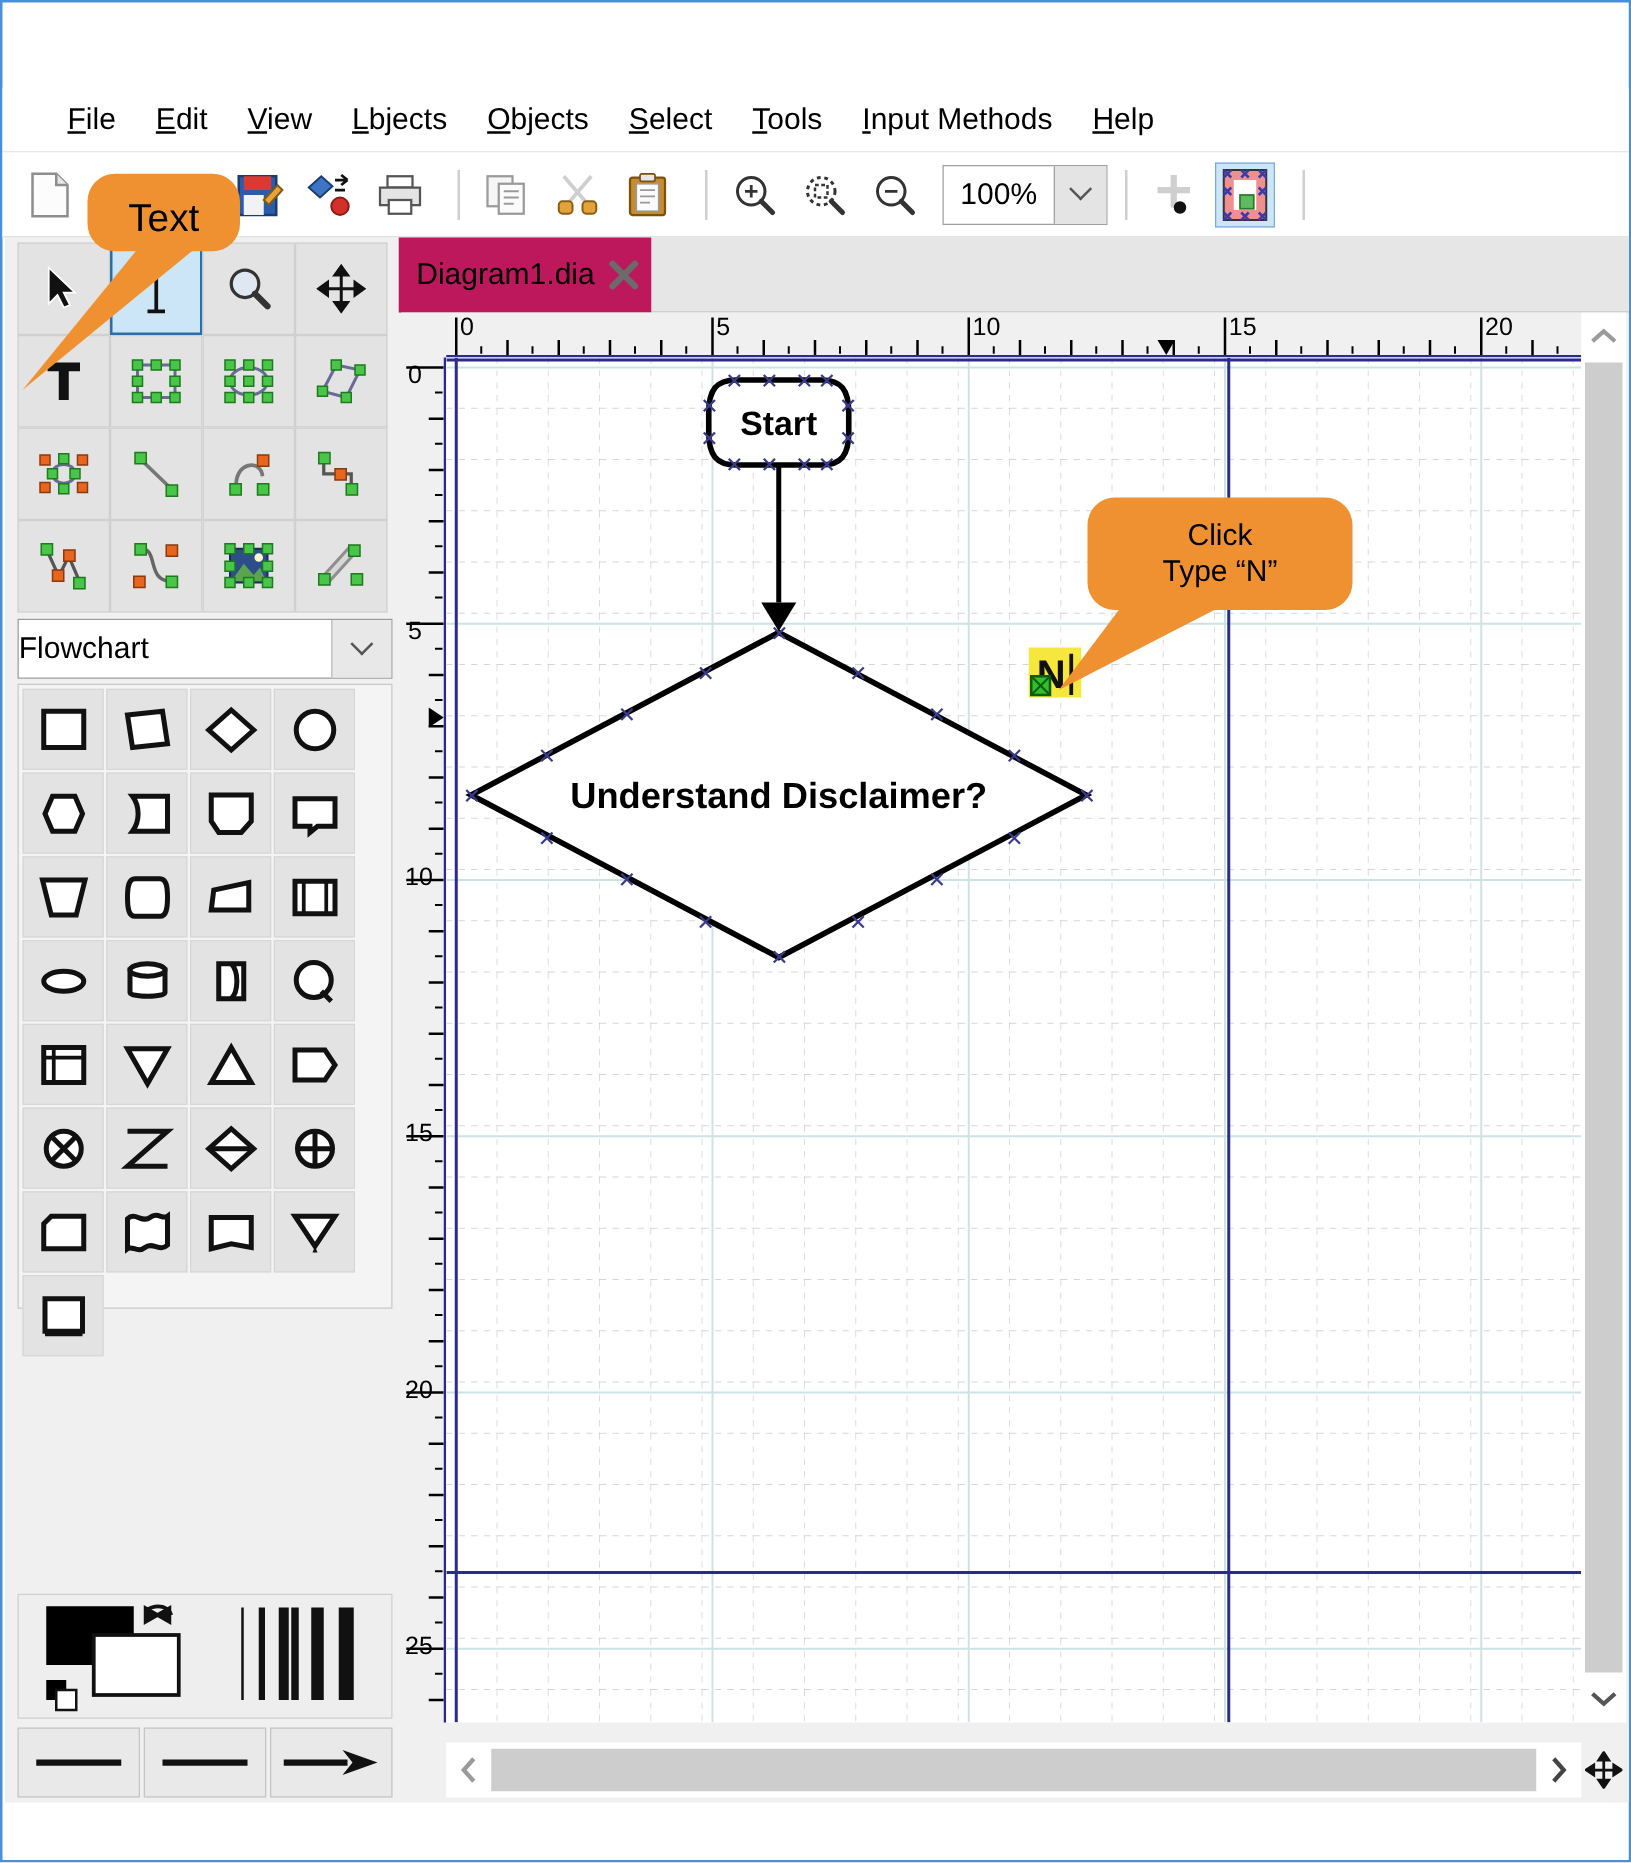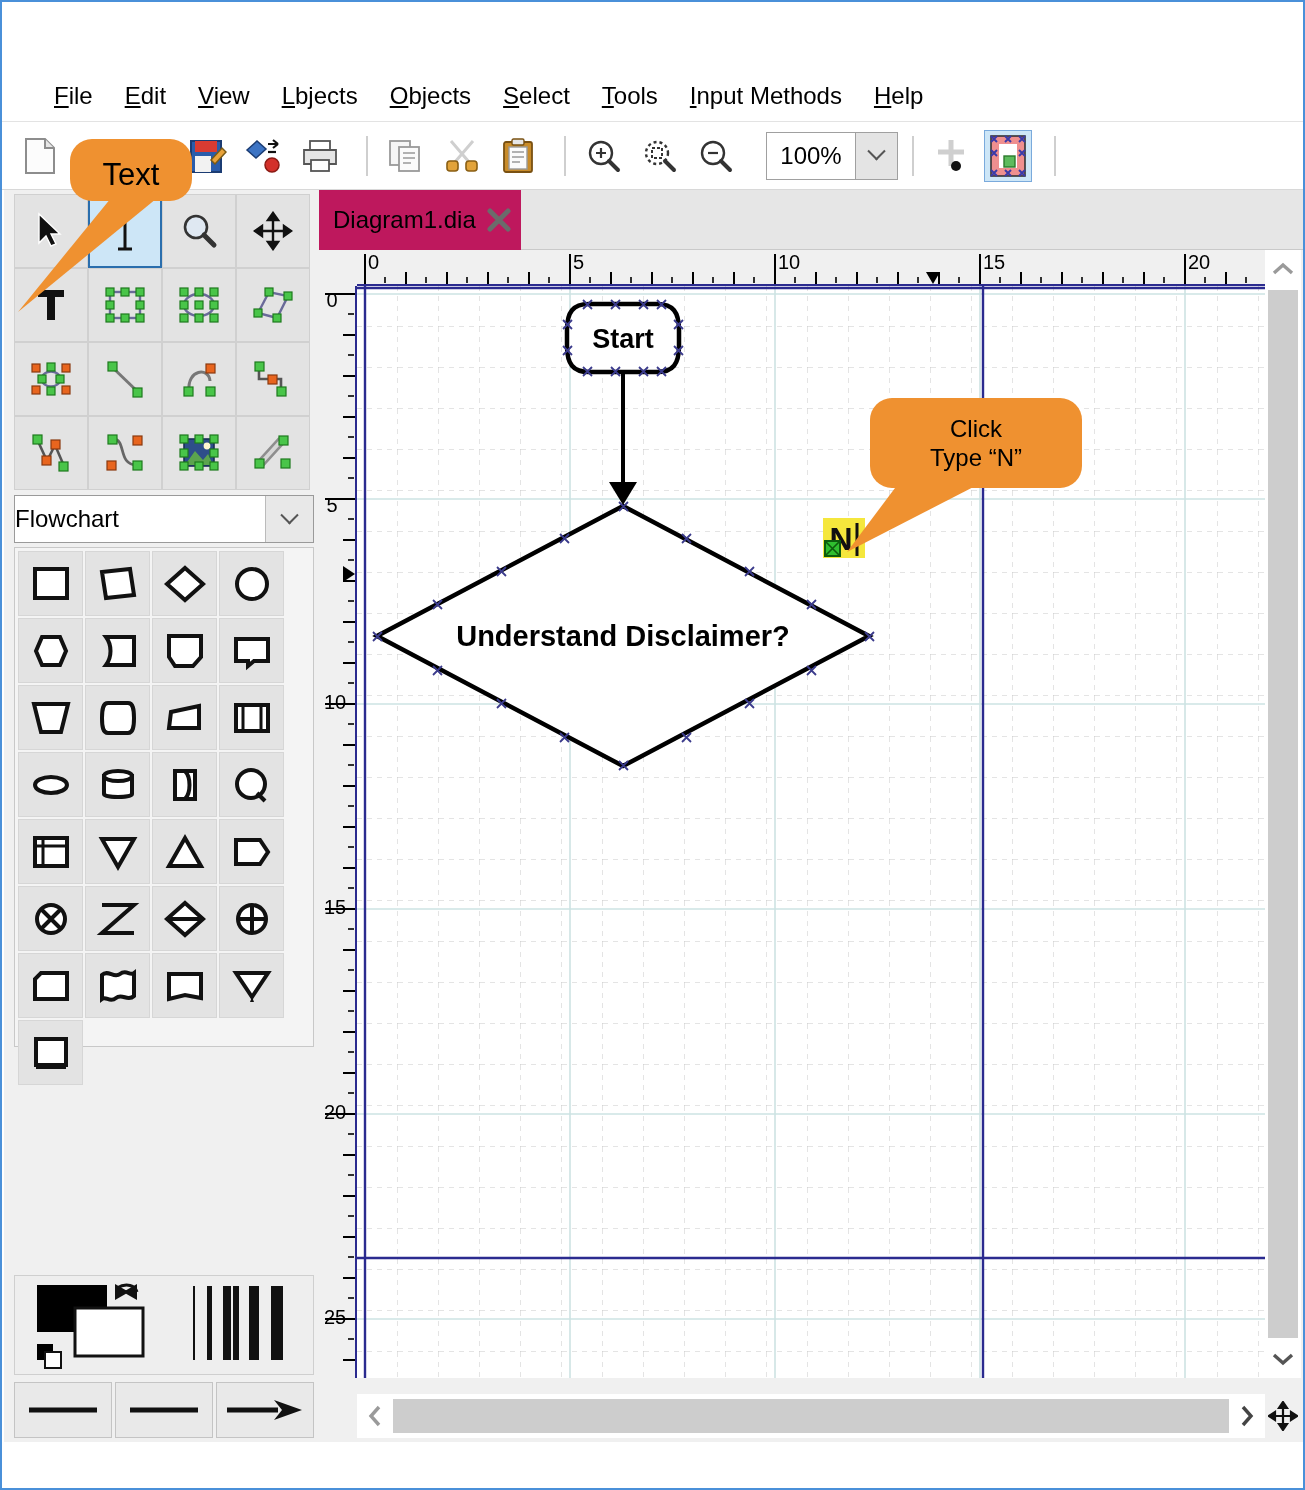--- a/index.html
+++ b/index.html
@@ -62,21 +62,21 @@
     border-bottom: 1px solid #d8d8d8;
   }
   .tb-btn {
     width: 48px; height: 52px; margin-right: 8px;
     display: flex; align-items: center; justify-content: center;
     position: relative; flex: none;
   }
   .tb-sep { width: 2px; height: 40px; background: #cfcfcf; margin: 0 14px; flex: none; }
   .zoom-box {
     width: 132px; height: 48px; border: 1px solid #a0a0a0; background: #fff;
-    display: flex; align-items: center; margin-left: 18px; flex: none;
+    display: flex; align-items: center; margin-left: 6px; flex: none;
   }
   .zoom-val { flex: 1; text-align: center; font-size: 24px; color: #000; }
   .zoom-arrow {
     width: 42px; height: 46px; background: #e4e4e4; border-left: 1px solid #a0a0a0;
     display: flex; align-items: center; justify-content: center;
   }
   .chev-d { width: 13px; height: 13px; border-right: 2px solid #555; border-bottom: 2px solid #555;
     transform: rotate(45deg) translate(-3px,-3px); }
   .tb-selected {
     border: 1px solid #7aaadc; background: #cde6f7;

